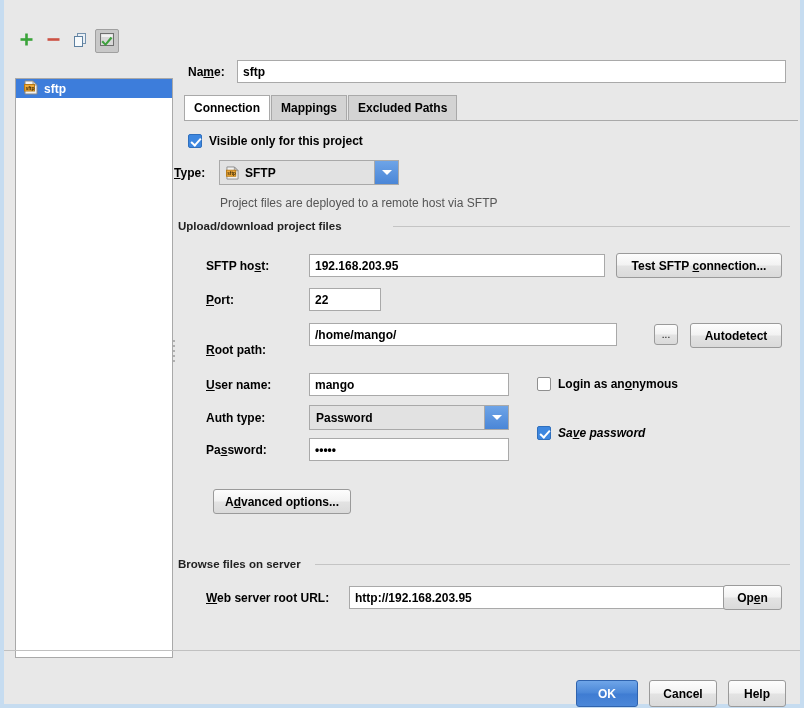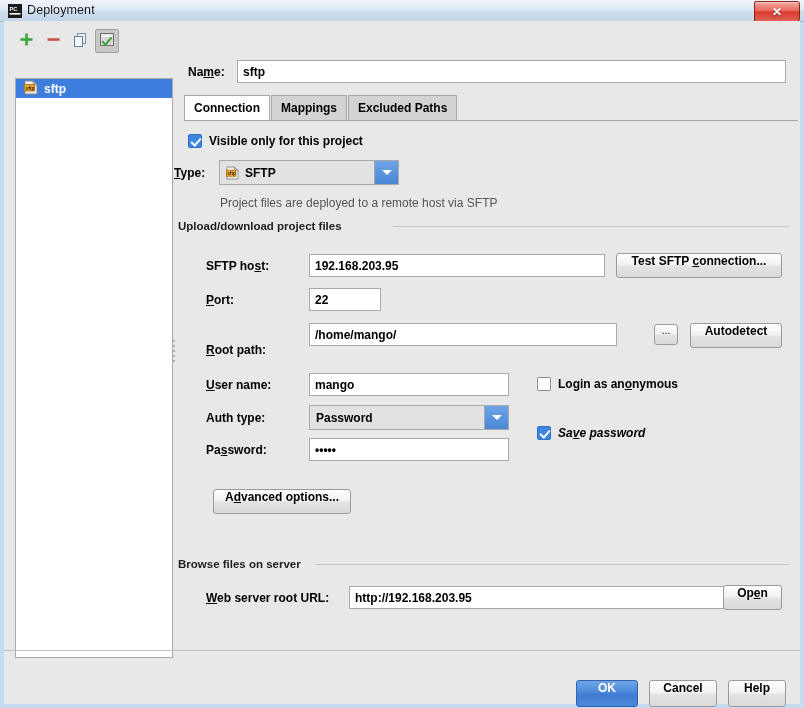--- a/index.html
+++ b/index.html
@@ -166,21 +166,21 @@
     position: absolute;
     box-sizing: border-box;
     background: linear-gradient(to bottom, #fdfdfd 0%, #f2f2f2 48%, #e3e3e3 52%, #dadada 100%);
     border: 1px solid #9a9a9a;
     border-radius: 3px;
     font-family: "Liberation Sans", sans-serif;
     font-size: 12px;
     font-weight: bold;
     color: #000000;
     height: 25px;
-    display: flex; justify-content: center;
+    display: flex; align-items: center; justify-content: center;
     cursor: pointer;
     white-space: nowrap;
   }
   .btn.small {
     height: 21px;
     font-weight: normal;
     font-size: 10px;
   }
   .btn.primary {
     background: linear-gradient(to bottom, #6fa5e8 0%, #4b87d8 48%, #3f7cd2 52%, #4b87d8 100%);
@@ -313,33 +313,20 @@
     left: 0; top: 629px;
     width: 796px; height: 1px;
     background: #c0c0c0;
   }
 </style>
 </head>
 <body>
 
 <div id="window">
 
-  <div id="titlebar">
-    <span id="title-icon">
-      <svg width="14" height="14" viewBox="0 0 14 14">
-        <rect x="0" y="0" width="14" height="14" fill="#1b1b1b"></rect>
-        <text x="1.5" y="6.6" font-family="Liberation Sans, sans-serif" font-size="5.5" font-weight="bold" fill="#ffffff">PC</text>
-        <rect x="1.5" y="9" width="11" height="1.6" fill="#ffffff"></rect>
-      </svg>
-    </span>
-    <span id="title-text">Deployment</span>
-    <div id="close-btn">
-      <span class="x">✕</span>
-    </div>
-  </div>
 
   <div id="dialog">
 
     <div id="left-toolbar">
       <div class="tb-btn" style="left:0px;">
         <span>
           <svg width="15" height="15" viewBox="0 0 15 15">
             <rect x="6.2" y="1.5" width="2.6" height="12" fill="#3aa33a"></rect>
             <rect x="1.5" y="6.2" width="12" height="2.6" fill="#3aa33a"></rect>
           </svg>

